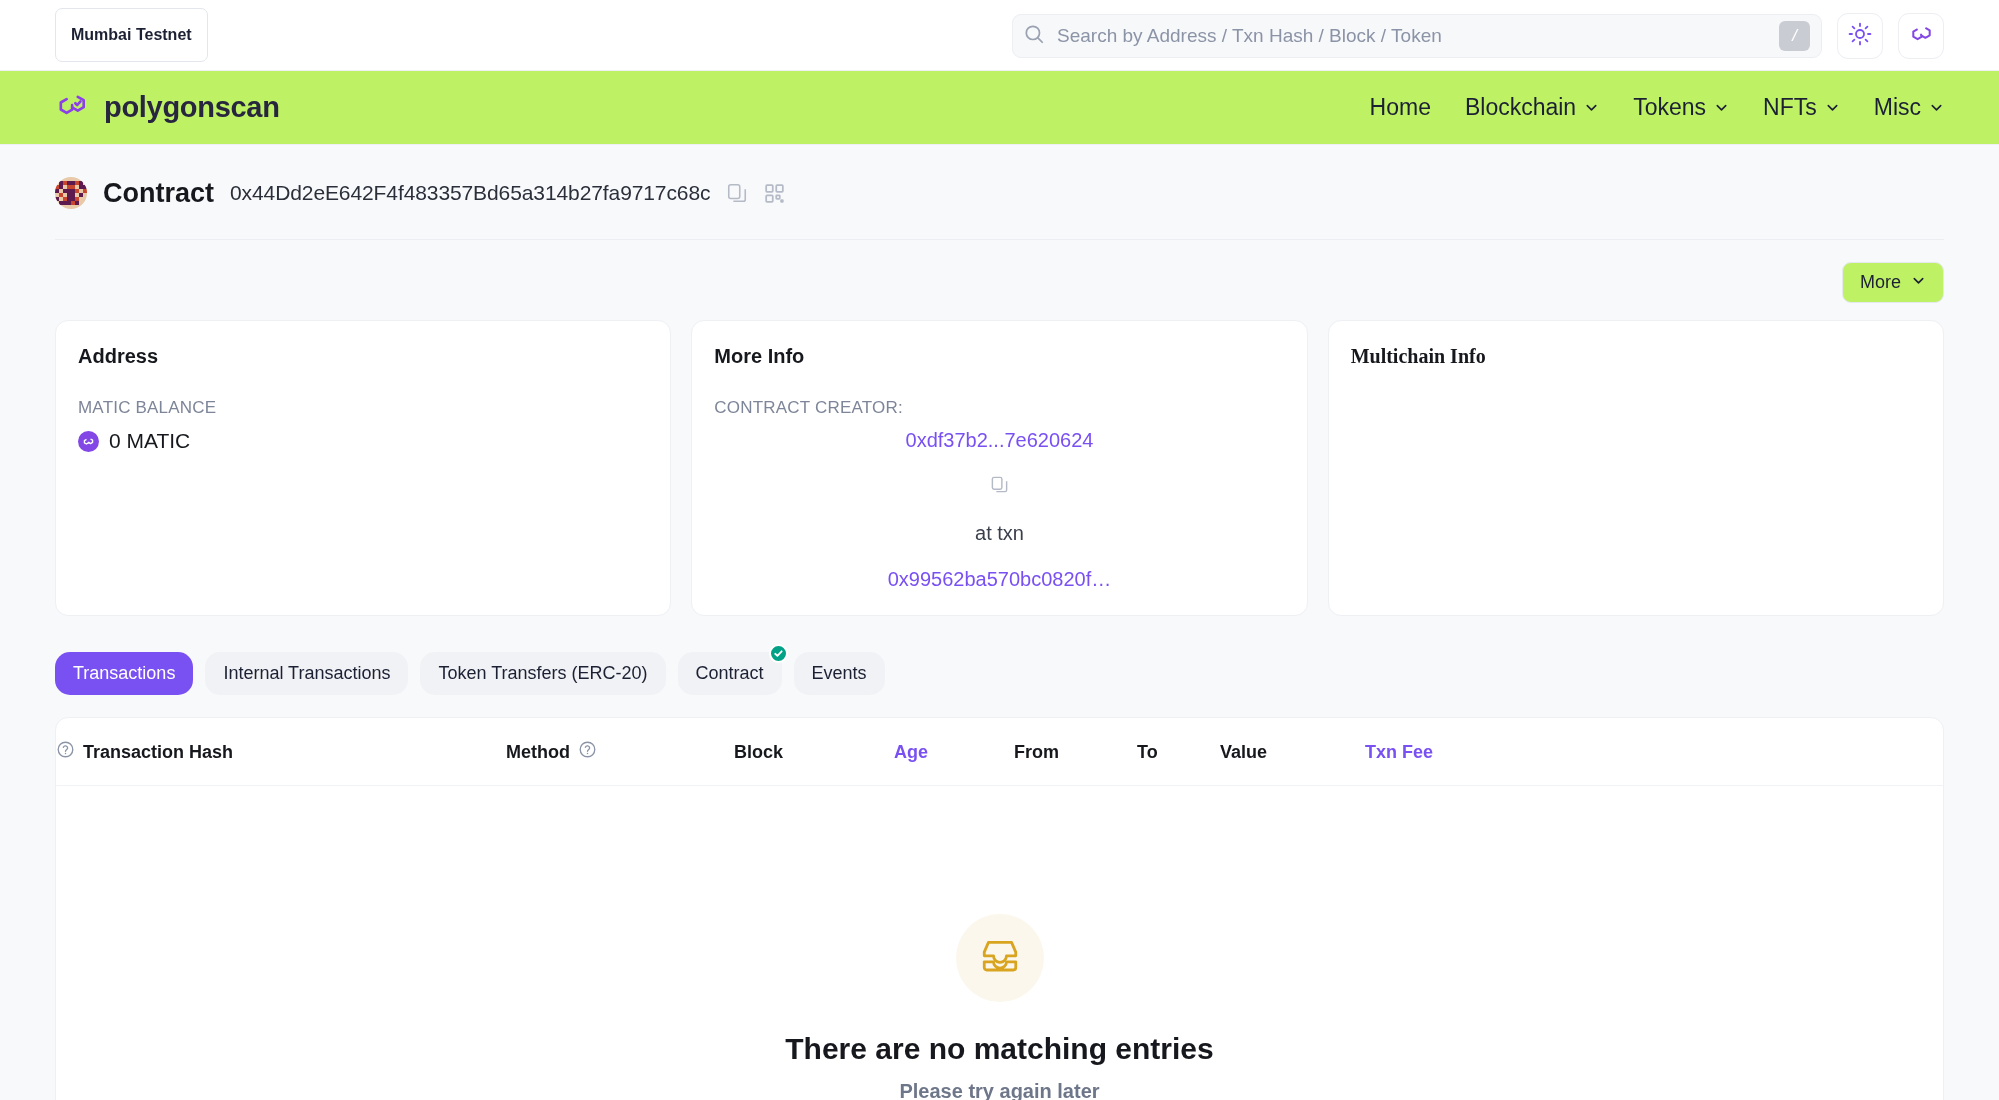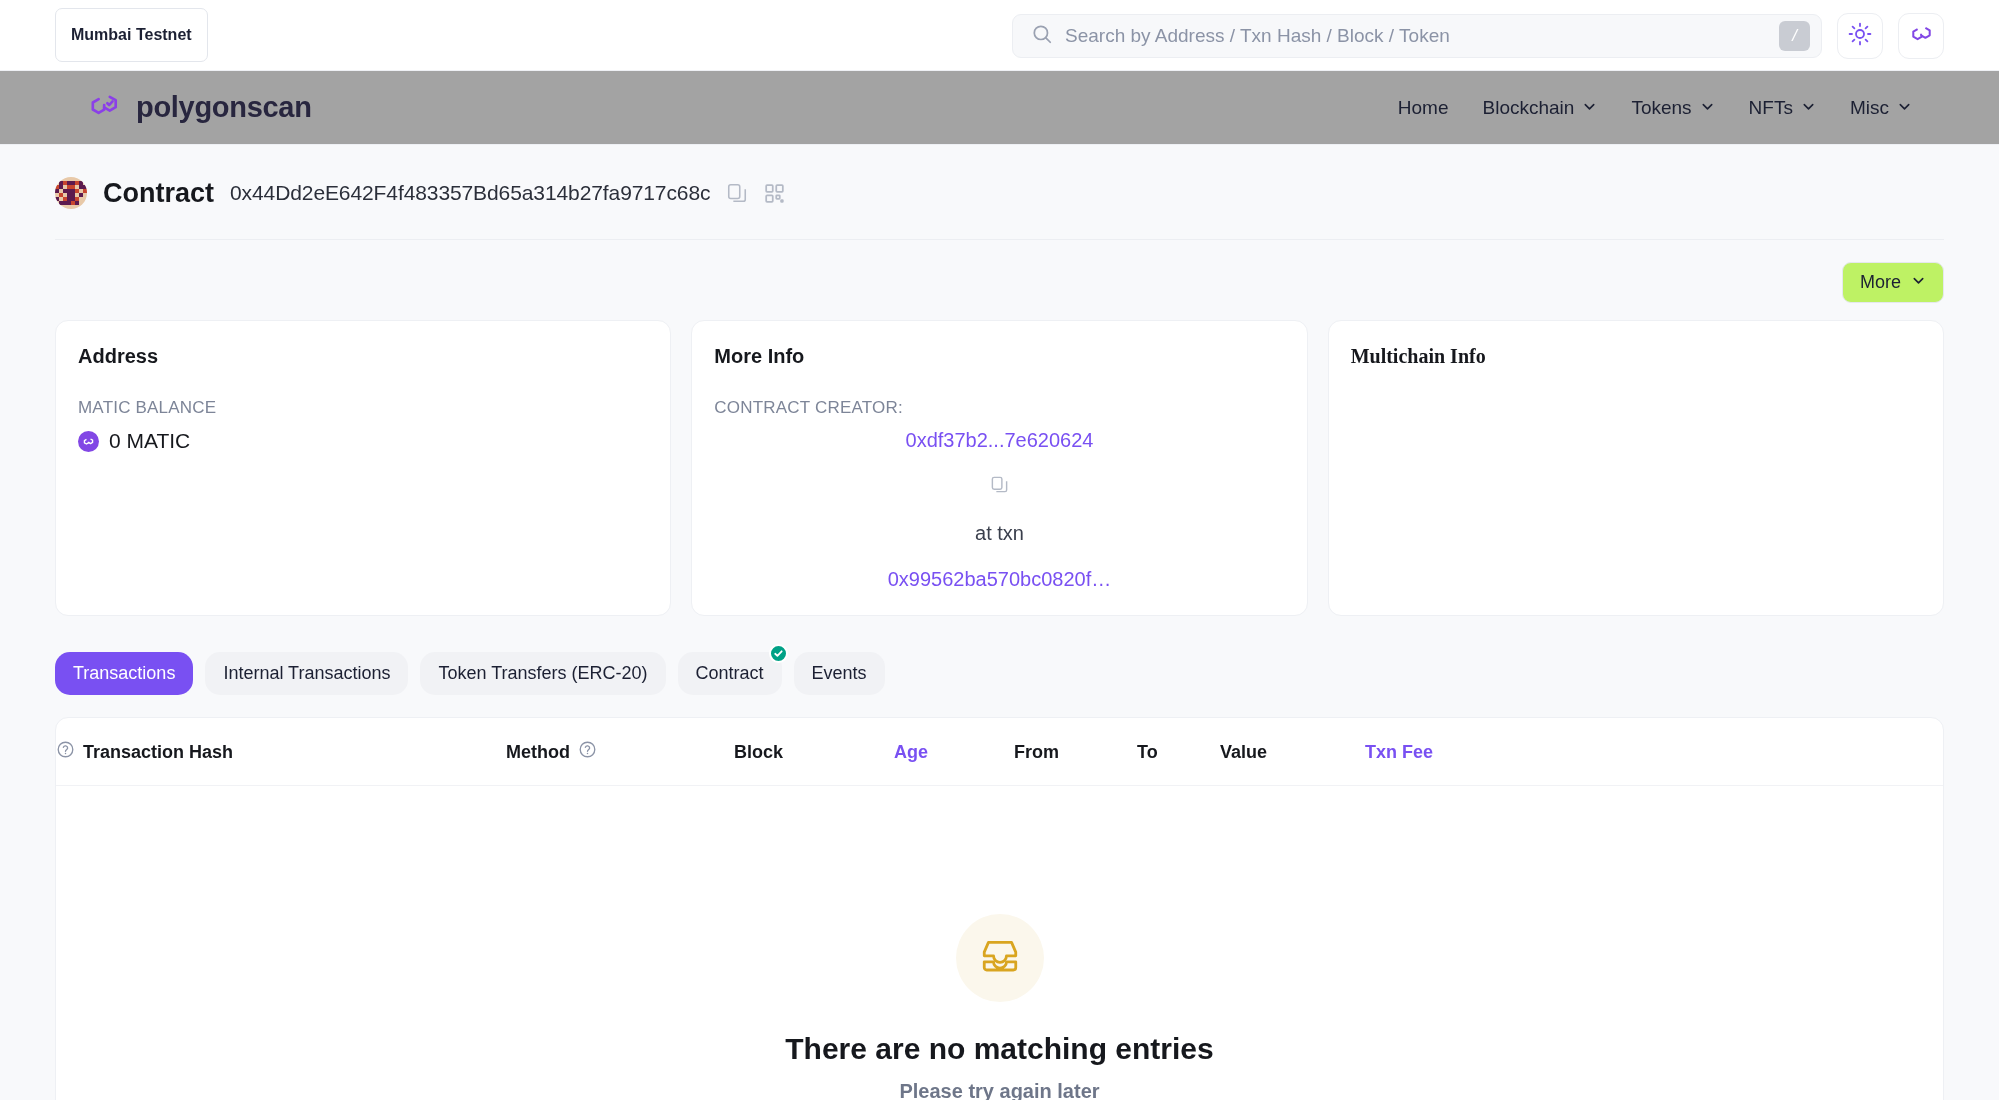--- a/index.html
+++ b/index.html
@@ -44,21 +44,21 @@
     gap: 15px;
   }
   .search-wrap {
     width: 810px;
     height: 44px;
     background: #f7f8fa;
     border: 1px solid #eceef2;
     border-radius: 9px;
     display: flex;
     align-items: center;
-    padding: 0 11px 0 18px;
+    padding: 0 11px 0 10px;
     gap: 12px;
   }
   .search-input {
     flex: 1;
     border: none;
     outline: none;
     background: transparent;
     font-family: "Liberation Sans", sans-serif;
     font-size: 19px;
     color: #1c2033;
@@ -86,37 +86,37 @@
     background: #fff;
     display: flex;
     align-items: center;
     justify-content: center;
     cursor: pointer;
   }
 
   
   .navbar {
     height: 74px;
-    background: #a3a3a3;
+    background: #bef264;
     border-bottom: 1px solid #eef0f4;
     display: flex;
     align-items: center;
-    padding: 0 87px;
+    padding: 0 55px;
     justify-content: space-between;
   }
   .brand { display: flex; align-items: center; gap: 13px; cursor: pointer; }
   .brand-name {
     font-size: 29px;
     font-weight: 700;
     color: #28263f;
     letter-spacing: -0.3px;
   }
   .nav-links { display: flex; align-items: center; gap: 34px; }
   .nav-link {
-    font-size: 19px;
+    font-size: 23px;
     color: #1c2033;
     display: flex;
     align-items: center;
     gap: 8px;
     cursor: pointer;
     white-space: nowrap;
   }
   .caret { display: inline-block; }
 
   

